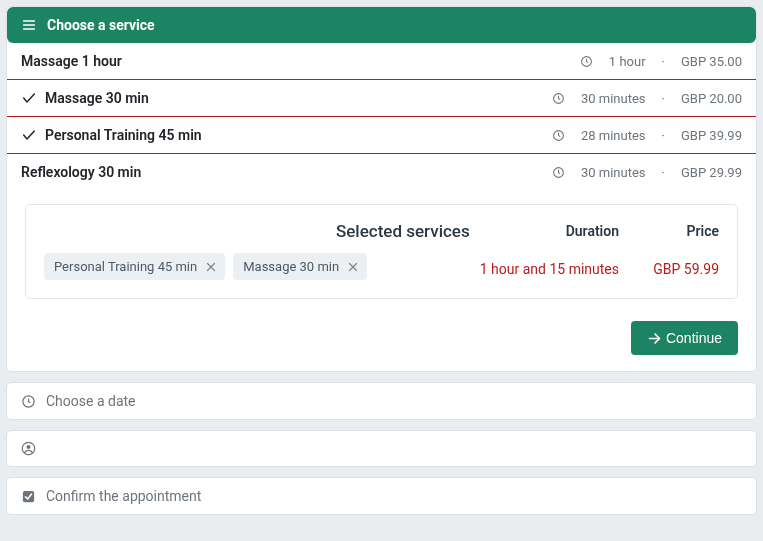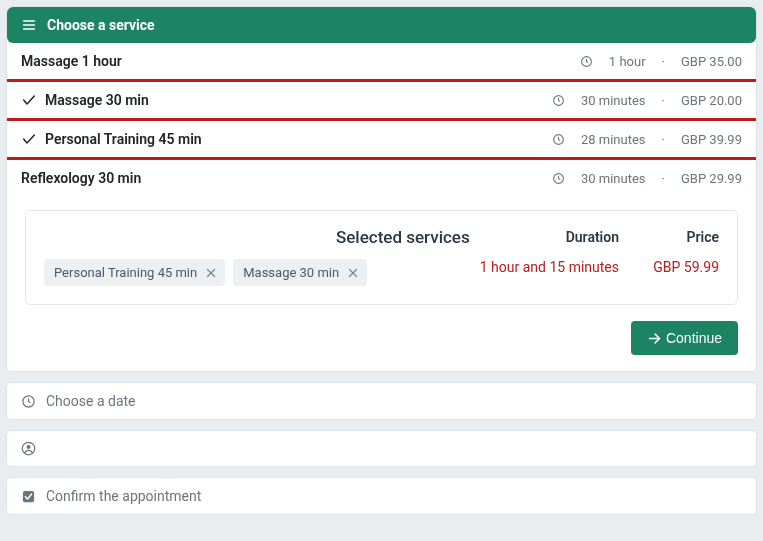--- a/index.html
+++ b/index.html
@@ -31,21 +31,21 @@
     background: #1c8462;
     color: #fff;
     font-weight: 700;
     border-radius: 6px;
   }
   .svc-list { }
   .svc-row {
     display: flex;
     align-items: center;
     padding: 10px 14px;
-    border-bottom: 3px solid #b91c1c;
+    border-bottom: 1px solid #b91c1c;
     cursor: pointer;
   }
   .svc-row:last-of-type { border-bottom: none; }
   .svc-row .check {
     width: 24px;
     color: #212529;
     display: flex;
     align-items: center;
   }
   .svc-row .nocheck { width: 0; }
@@ -91,40 +91,42 @@
     color: #7a8691;
     cursor: pointer;
     display: flex;
   }
   .sel-col {
     text-align: right;
     min-width: 120px;
     display: flex;
     flex-direction: column;
     justify-content: flex-start;
+    gap: 8px;
   }
   .sel-col .hdr { font-weight: 600; color: #2b3843; margin-bottom: 14px; margin-top:2px; }
   .sel-col .val { color: #b91c1c; }
   .btn-row {
     display: flex;
     justify-content: flex-end;
     padding: 6px 18px 16px 18px;
   }
   .btn {
     background: #1c8462;
     color: #fff;
     border: none;
     border-radius: 4px;
     padding: 9px 16px;
     font-size: 14px;
     font-weight: 500;
     display: flex;
     align-items: center;
     gap: 4px;
     cursor: pointer;
+    margin-top: 6px;
   }
   .icon { display: inline-flex; }
 </style>
 </head>
 <body>
 
 <div class="panel">
   <div class="panel-header active">
     <span class="icon">
       <svg width="16" height="16" viewBox="0 0 24 24" fill="none" stroke="currentColor" stroke-width="2.5" stroke-linecap="round">

